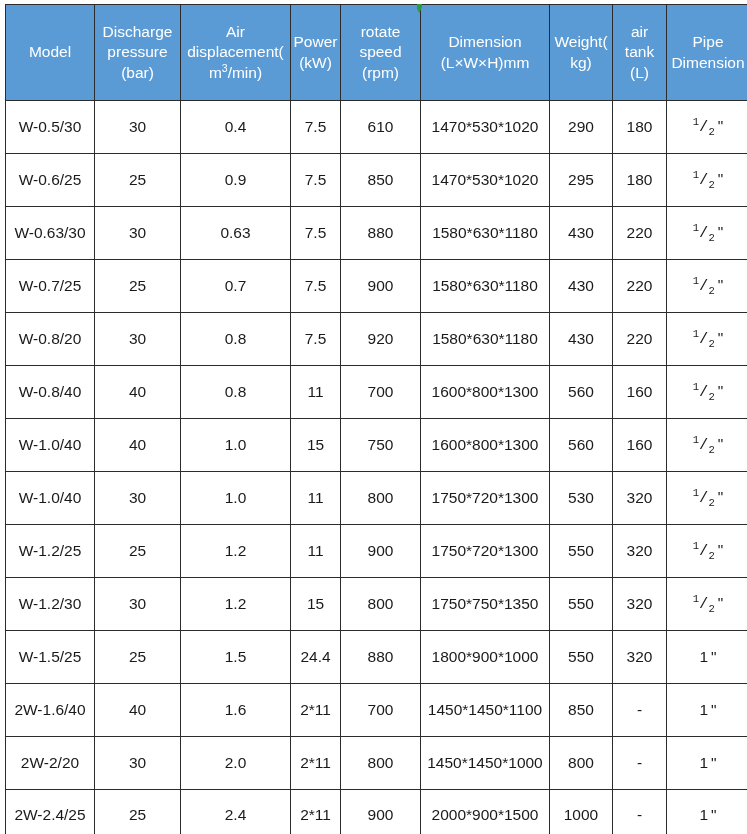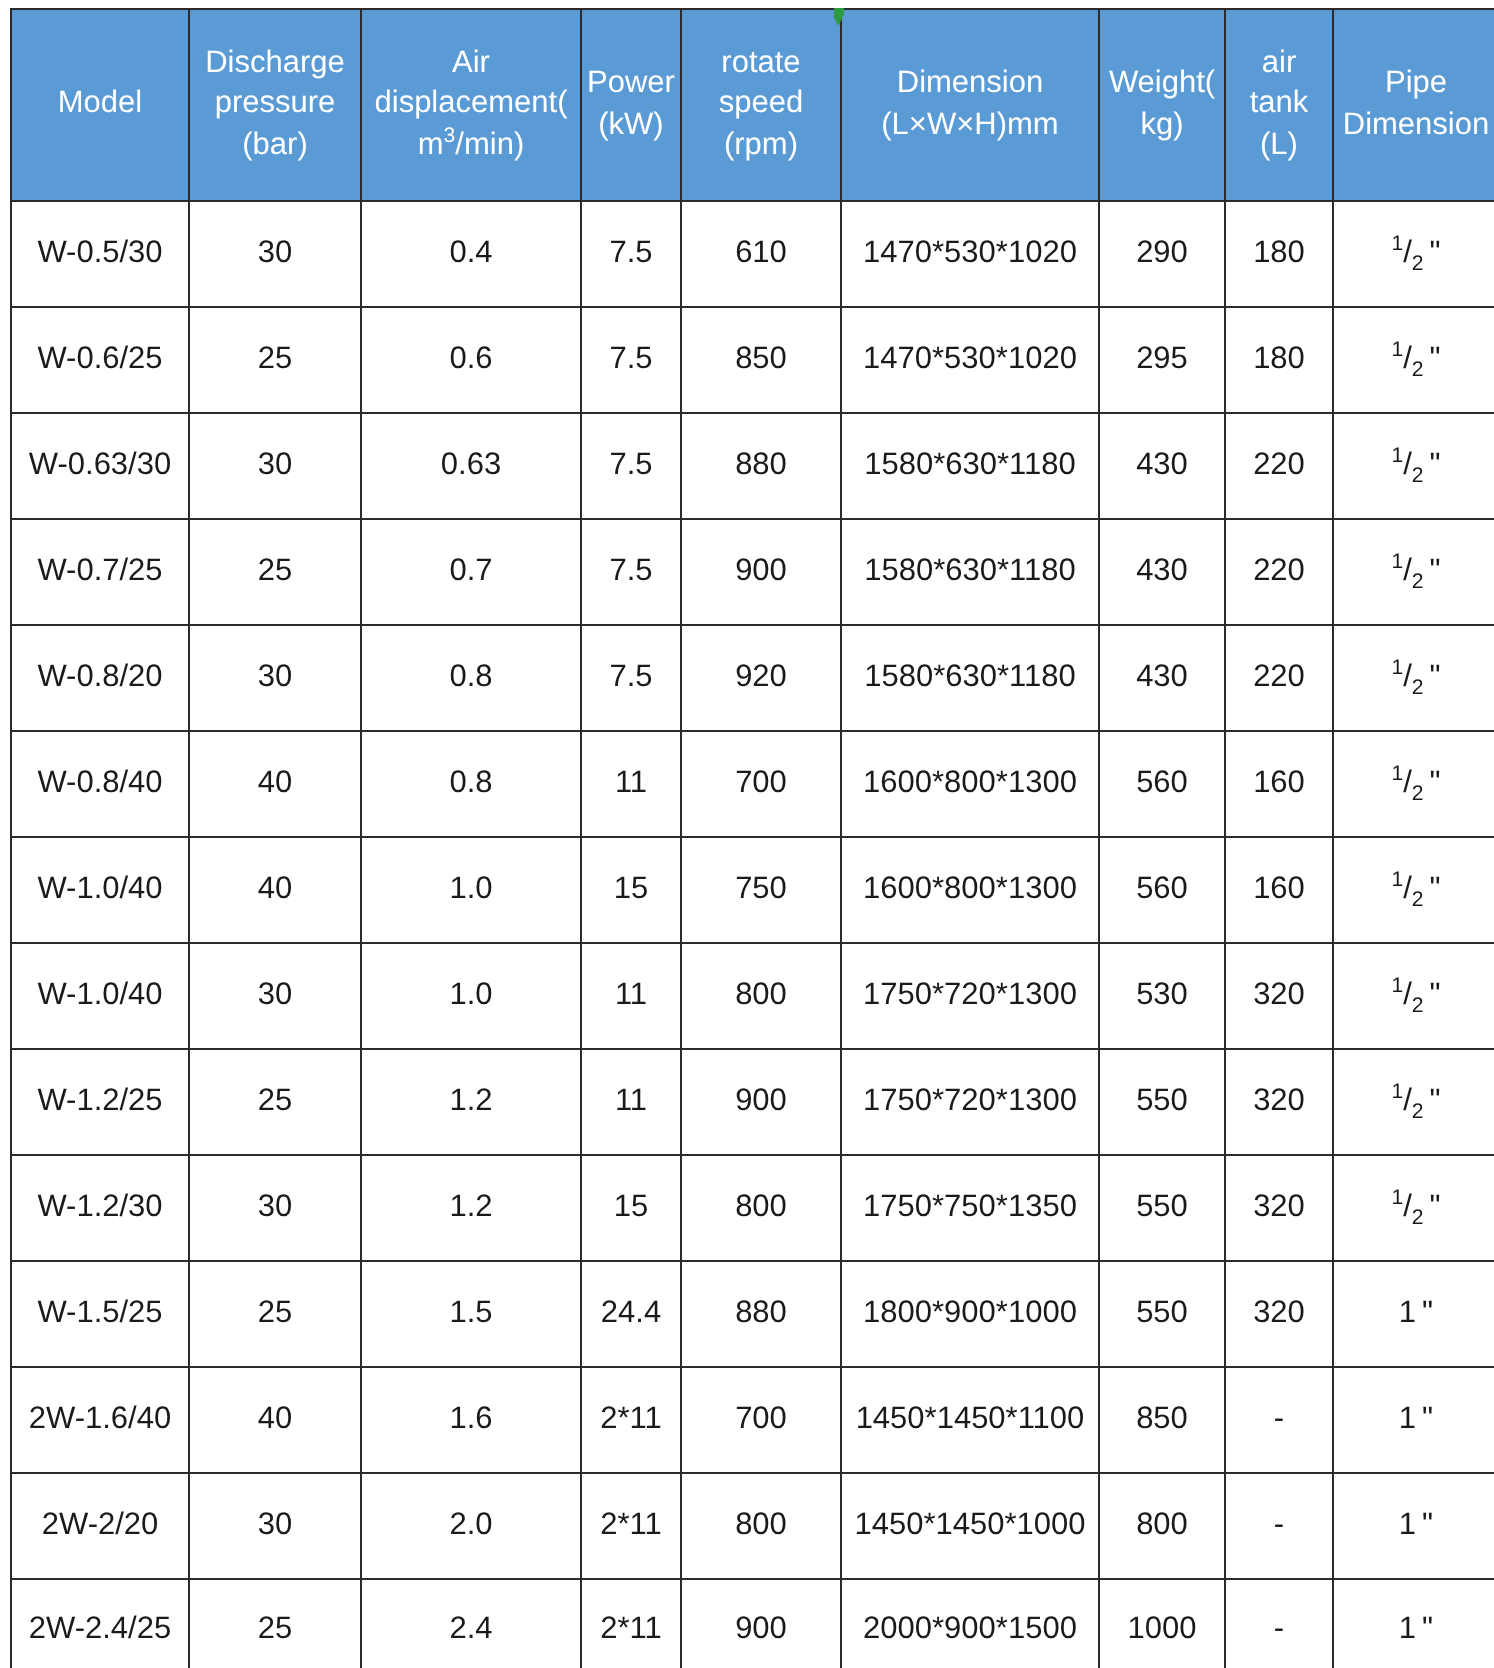--- a/index.html
+++ b/index.html
@@ -62,20 +62,21 @@
     color: #1a1a1a;
   }
   table.spec tbody tr:last-child td {
     height: 51px;
   }
   .hdr-line { display: block; }
   sup { font-size: 0.68em; vertical-align: super; line-height: 0; }
   .frac {
     display: inline-block;
     white-space: nowrap;
+    font-family: Liberation Mono, monospace;
   }
   .frac .n { font-size: 0.68em; vertical-align: super; line-height: 0; }
   .frac .d { font-size: 0.68em; vertical-align: sub; line-height: 0; }
   .frac .s { font-size: 1em; }
   .inch-mark { margin-left: 3px; }
   .green-mark {
     position: absolute;
     left: 417px;
     top: 4px;
     width: 5px;
@@ -152,21 +153,21 @@
           <td>7.5</td>
           <td>610</td>
           <td>1470*530*1020</td>
           <td>290</td>
           <td>180</td>
           <td><span class="frac"><span class="n">1</span><span class="s">/</span><span class="d">2</span></span><span class="inch-mark">"</span></td>
         </tr>
         <tr>
           <td>W-0.6/25</td>
           <td>25</td>
-          <td>0.6</td>
+          <td>0.9</td>
           <td>7.5</td>
           <td>850</td>
           <td>1470*530*1020</td>
           <td>295</td>
           <td>180</td>
           <td><span class="frac"><span class="n">1</span><span class="s">/</span><span class="d">2</span></span><span class="inch-mark">"</span></td>
         </tr>
         <tr>
           <td>W-0.63/30</td>
           <td>30</td>

